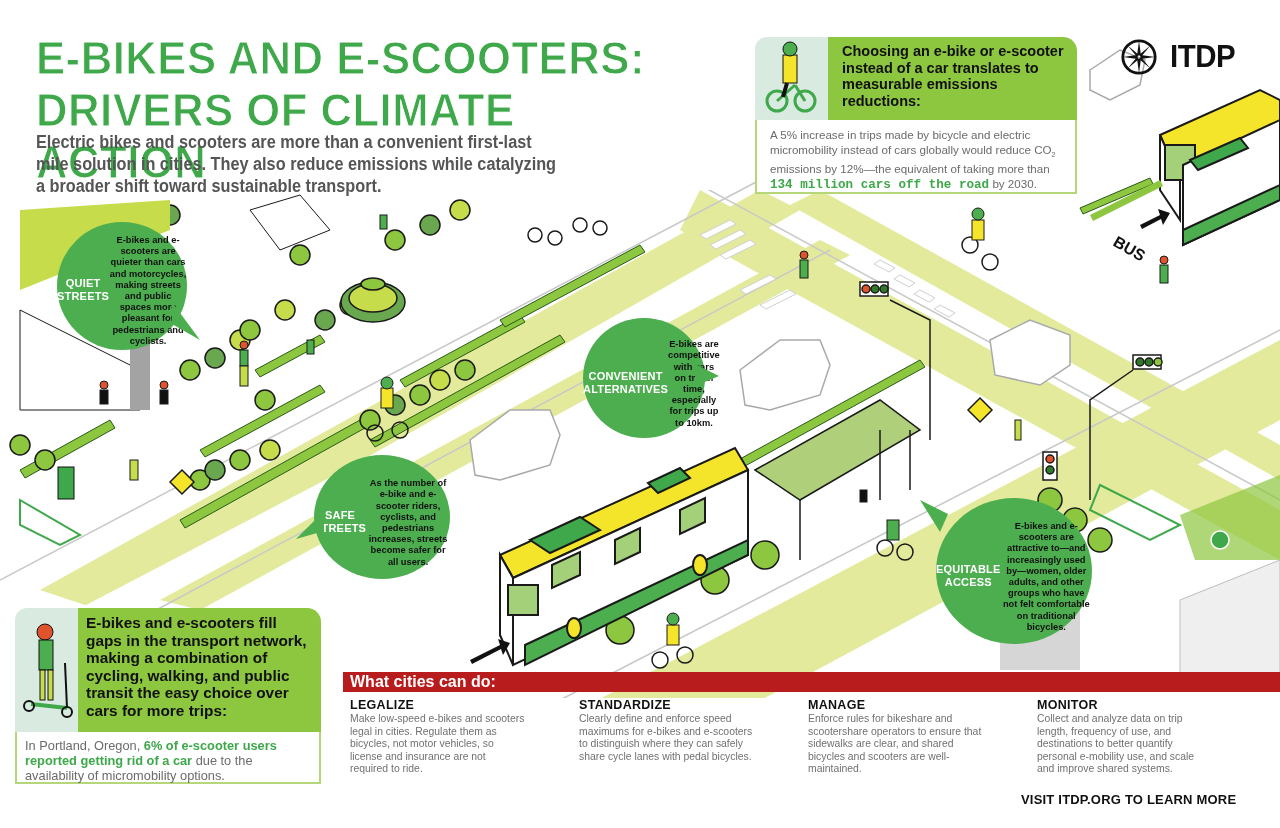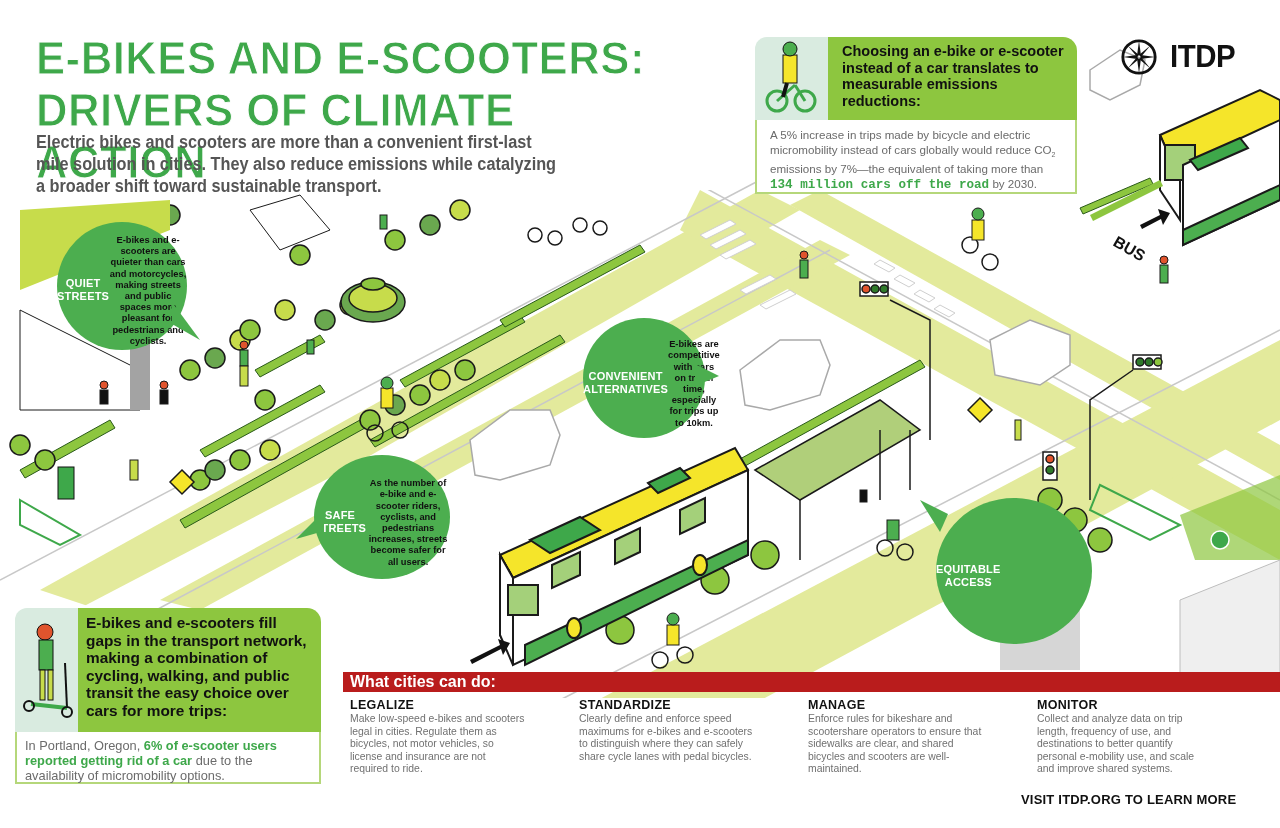--- a/index.html
+++ b/index.html
@@ -346,21 +346,21 @@
         <line x1="22" y1="64" x2="40" y2="48" stroke="#3ea84a" stroke-width="3"></line>
         <line x1="40" y1="48" x2="50" y2="64" stroke="#3ea84a" stroke-width="3"></line>
         <rect x="28" y="18" width="14" height="28" fill="#f5e52a" stroke="#111"></rect>
         <circle cx="35" cy="12" r="7" fill="#4cae4f" stroke="#111"></circle>
         <line x1="32" y1="46" x2="28" y2="60" stroke="#111" stroke-width="4"></line>
       </svg>
     </div>
     <div class="emis-headtext">Choosing an e-bike or e-scooter instead of a car translates to measurable emissions reductions:</div>
   </div>
   <div class="emis-body">
-    <span>A 5% increase in trips made by bicycle and electric micromobility instead of cars globally would reduce CO</span><sub>2</sub><span> emissions by 7%—the equivalent of taking more than </span><span class="hl">134 million cars off the road</span><span> by 2030.</span>
+    <span>A 5% increase in trips made by bicycle and electric micromobility instead of cars globally would reduce CO</span><sub>2</sub><span> emissions by 12%—the equivalent of taking more than </span><span class="hl">134 million cars off the road</span><span> by 2030.</span>
   </div>
 </div>
 
 <div class="bubble" style="left:57px; top:222px; width:130px; height:128px; padding-top:10px;">
   <div class="b-title">
     <div>QUIET</div>
       <div>STREETS</div>
   </div>
   <div class="b-text" style="width:118px;">E-bikes and e-scooters are quieter than cars and motorcycles, making streets and public spaces more pleasant for pedestrians and cyclists.</div>
   <svg class="tail" style="left:115px; top:80px; width:30px; height:40px;" width="30" height="40">
@@ -388,20 +388,21 @@
   <svg class="tail" style="left:-18px; top:56px; width:30px; height:30px;" width="30" height="30">
       <polygon points="28,0 0,28 28,20" fill="#4cae4f"></polygon>
     </svg>
 </div>
 
 <div class="bubble" style="left:936px; top:498px; width:156px; height:146px; padding-top:12px;">
   <div class="b-title">
     <div>EQUITABLE</div>
       <div>ACCESS</div>
   </div>
+  <div class="b-text" style="width:130px;">E-bikes and e-scooters are attractive to—and increasingly used by—women, older adults, and other groups who have not felt comfortable on traditional bicycles.</div>
   <svg class="tail" style="left:-16px; top:2px; width:30px; height:34px;" width="30" height="34">
       <polygon points="0,0 28,14 20,32" fill="#4cae4f"></polygon>
     </svg>
 </div>
 
 <div class="gaps-card">
   <div class="gaps-head">
     <div class="gaps-illus">
       <svg width="63" height="124" viewBox="0 0 63 124">
         <circle cx="30" cy="24" r="8" fill="#e0542d" stroke="#111"></circle>

